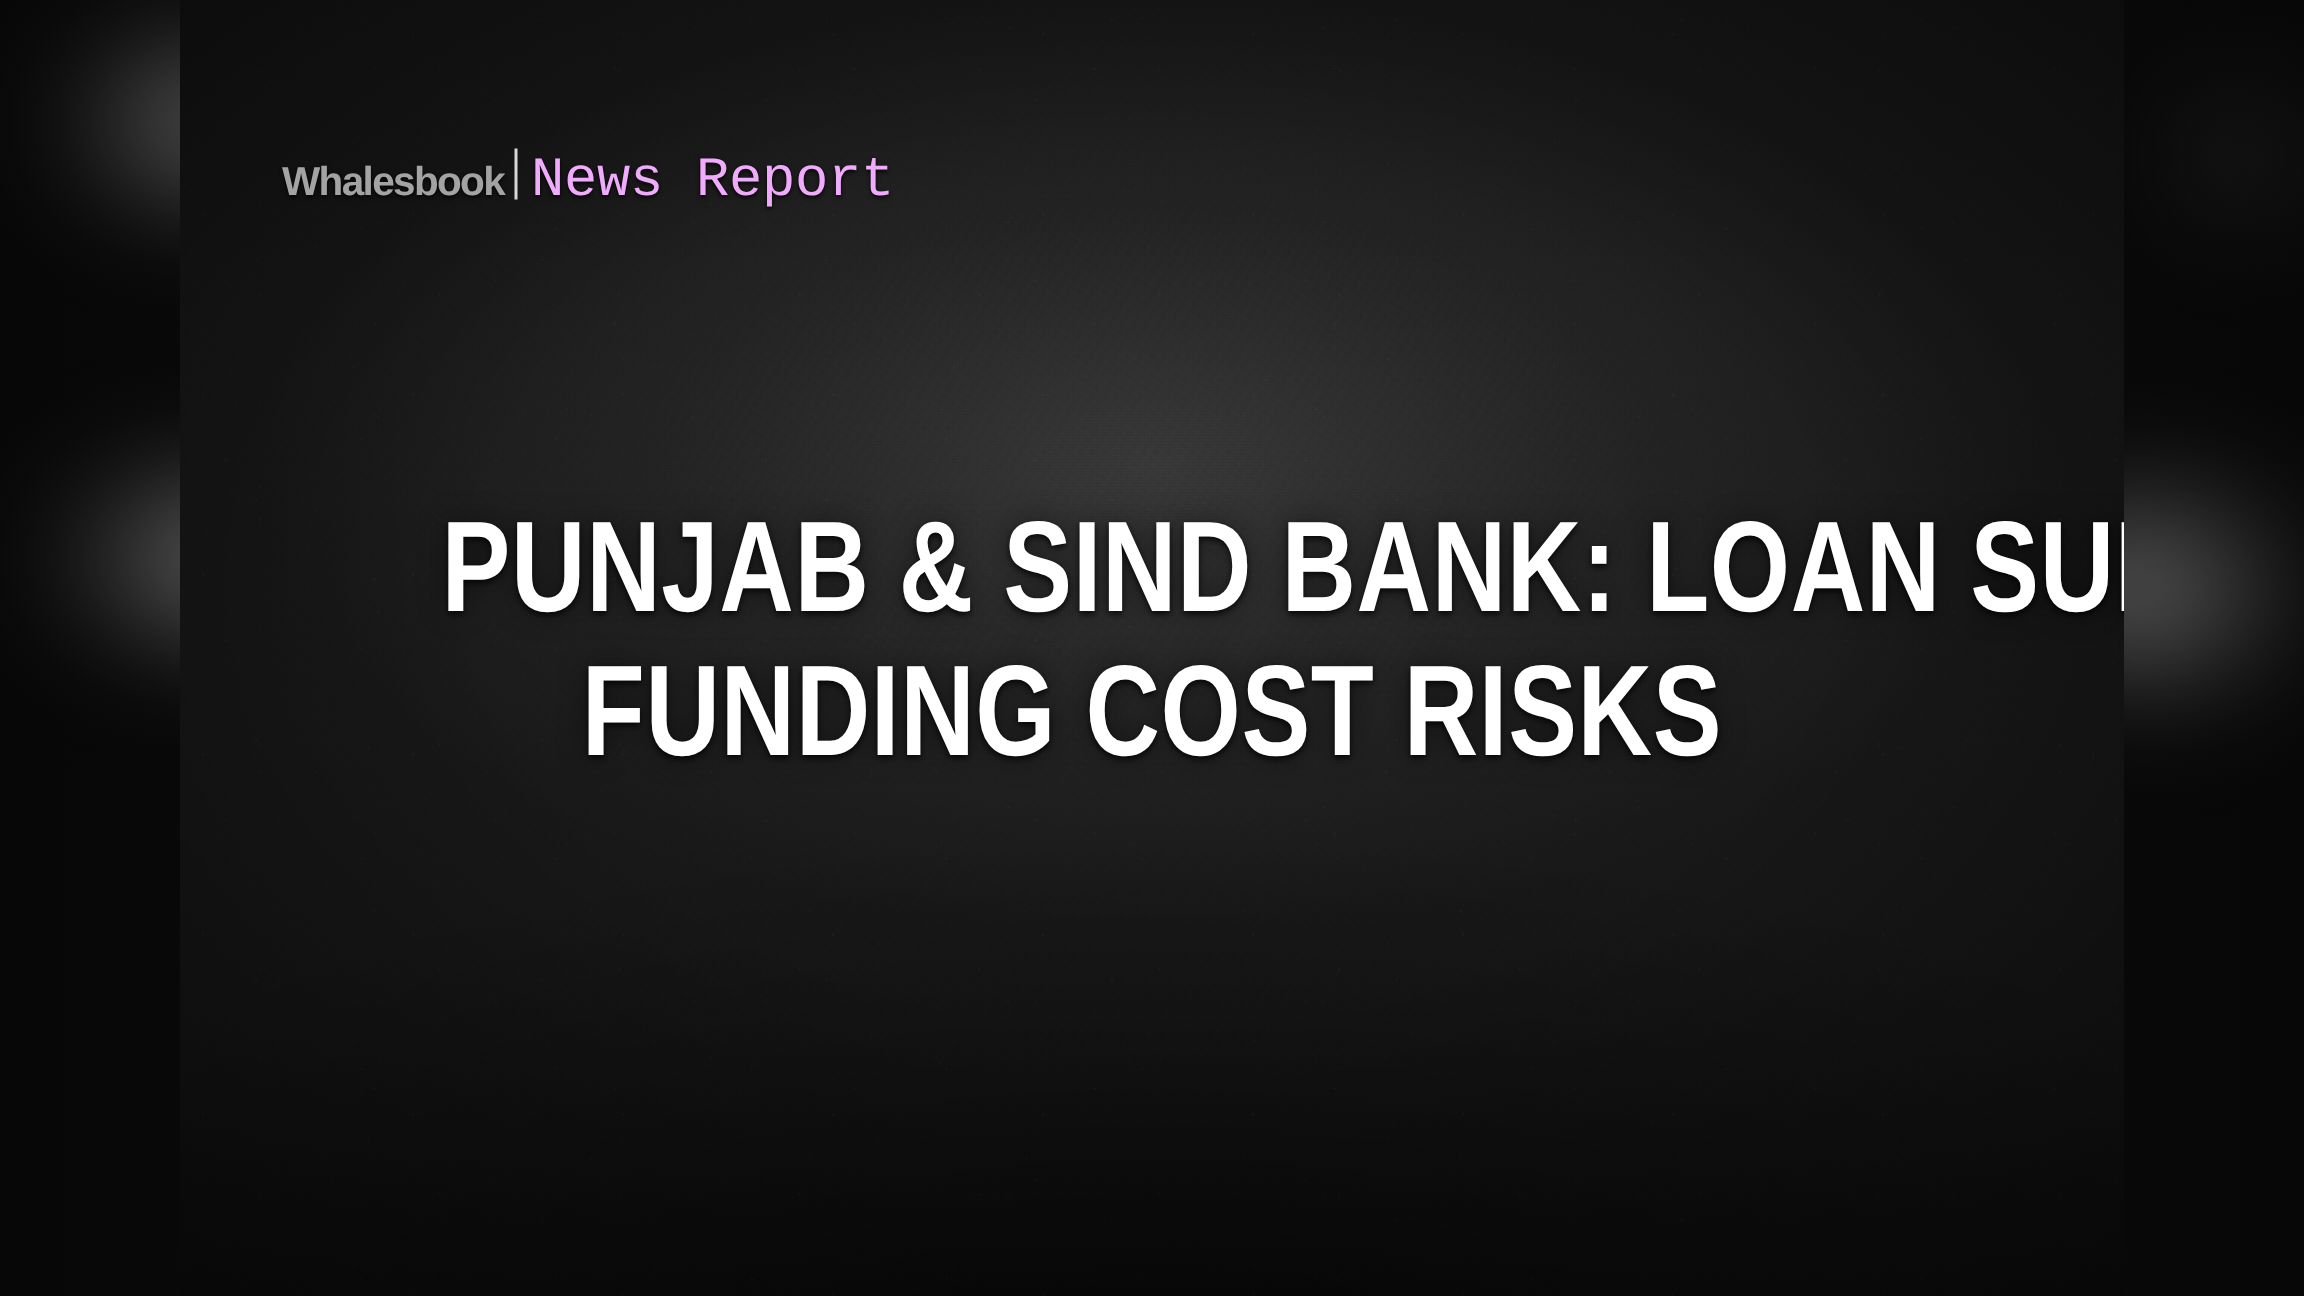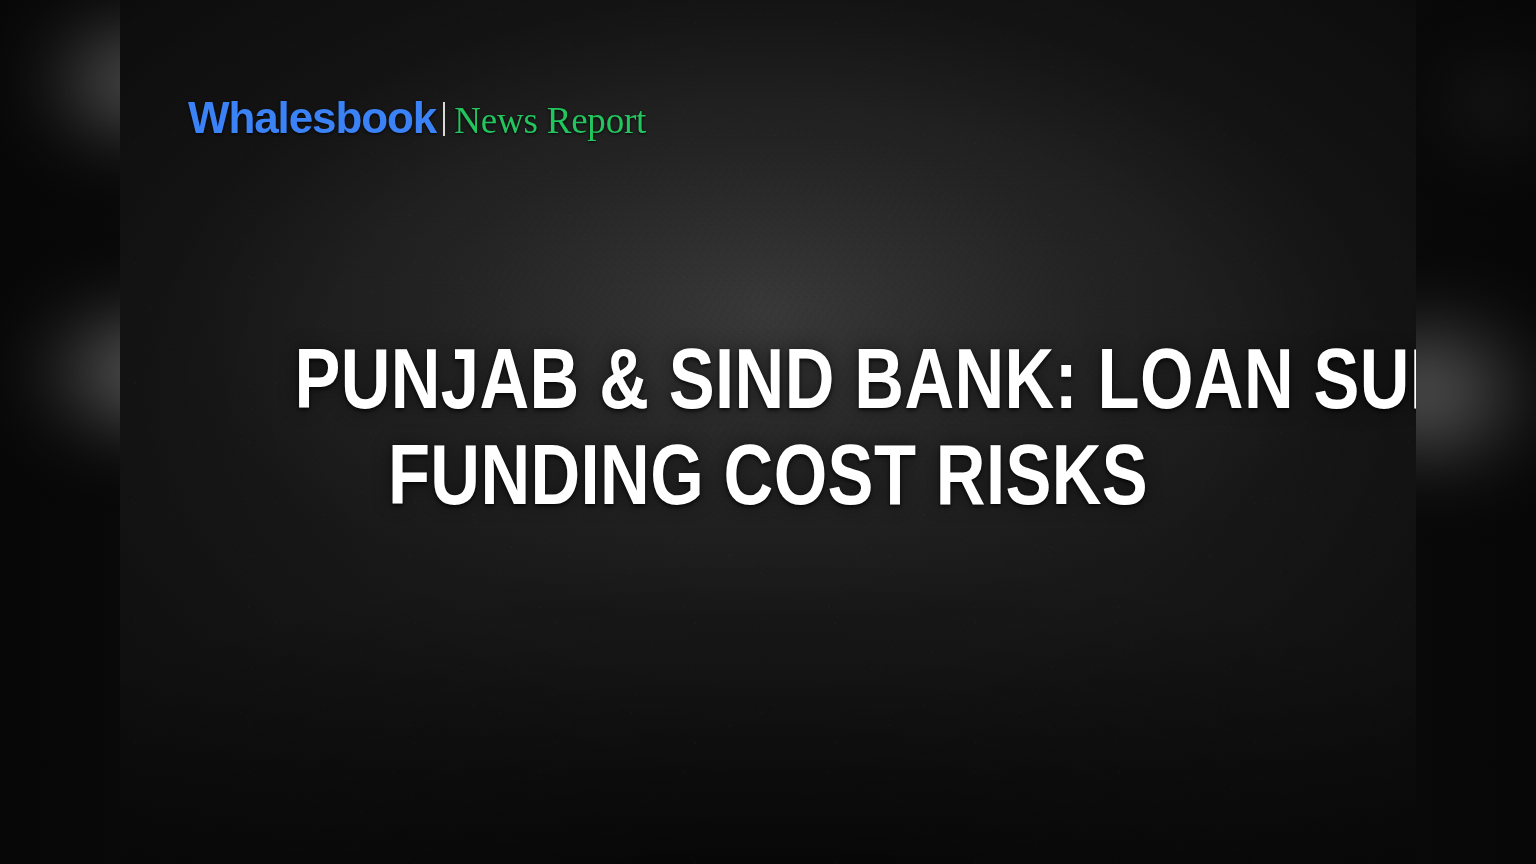--- a/index.html
+++ b/index.html
@@ -181,40 +181,40 @@
     left:68px;
     top:96px;
     display:flex;
     align-items:baseline;
     white-space:nowrap;
     line-height:1;
   }
   .logo-brand {
     font-family:"Liberation Sans", sans-serif;
     font-weight:700;
-    font-size:44px;
+    font-size:27px;
     letter-spacing:-1.1px;
-    color:#3b82f6;
+    color:#a3a3a3;
     text-shadow:0 1px 3px rgba(0,0,0,.85);
   }
   .logo-divider {
     display:inline-block;
     width:2px;
     height:34px;
     margin:0 9px 0 7px;
     background:#e9e9e9;
     transform:translateY(3px);
     opacity:.92;
   }
   .logo-sub {
-    font-family:Liberation Serif, serif;
+    font-family:Liberation Mono, monospace;
     font-weight:400;
     font-size:37px;
     letter-spacing:-.2px;
-    color:#22c55e;
+    color:#f0abfc;
     text-shadow:0 1px 3px rgba(0,0,0,.85);
   }
 
   
   .headline {
     position:absolute;
     left:0;
     right:0;
     top:330px;
     padding:0 56px;

